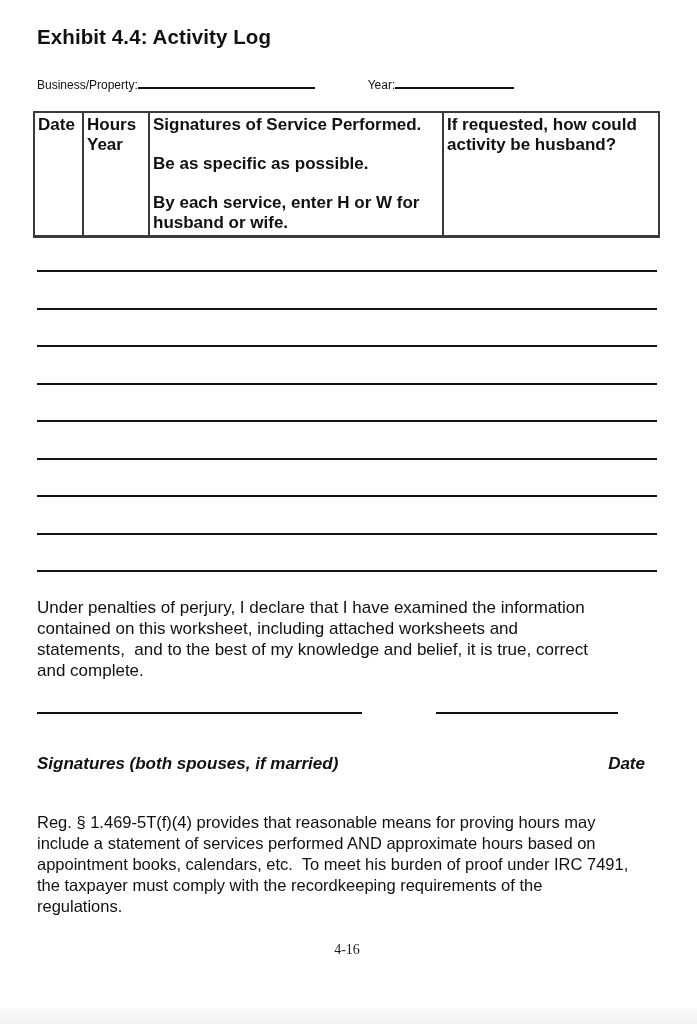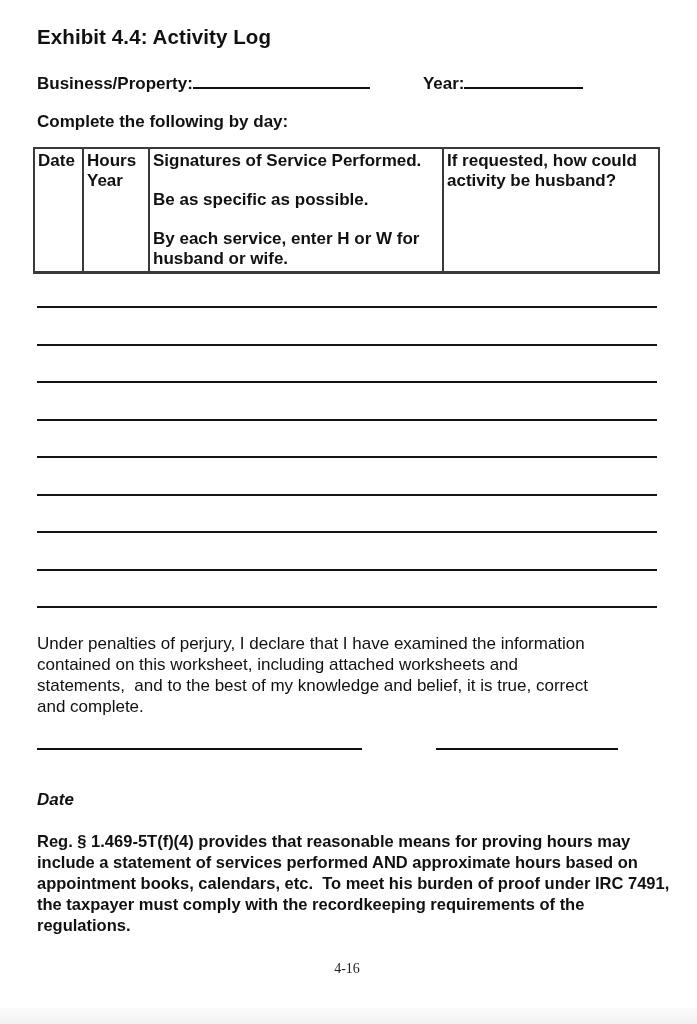--- a/index.html
+++ b/index.html
@@ -18,23 +18,23 @@
     padding: 25px 40px 14px 37px;
   }
   .title {
     font-size: 20.5px;
     line-height: 24px;
     font-weight: bold;
     letter-spacing: 0.1px;
   }
   .biz-row {
     margin-top: 23px;
-    font-size: 17px;
+    font-size: 12px;
     line-height: 21px;
-    font-weight: bold;
+    font-weight: normal;
     white-space: nowrap;
   }
   .blank {
     display: inline-block;
     border-bottom: 2px solid #111;
     height: 17px;
     vertical-align: baseline;
   }
   .blank.business { width: 177px; }
   .blank.year { width: 119px; }
@@ -94,23 +94,23 @@
     display: flex;
     justify-content: space-between;
     width: 620px;
     font-size: 17px;
     line-height: 21px;
     font-weight: bold;
     font-style: italic;
   }
   .sig-row .date-label { margin-right: 12px; }
   .reg {
-    margin-top: 21px;
+    margin-top: 38px;
     font-size: 16.5px;
-    font-weight: bold;
+    font-weight: normal;
   }
   .page-num {
     margin-top: 23px;
     width: 620px;
     text-align: center;
     font-family: "Liberation Serif", "DejaVu Serif", serif;
     font-size: 14px;
     line-height: 20px;
     color: #1c1c1c;
   }
@@ -125,21 +125,20 @@
 <body>
 
 <div class="page">
 
   <h1 class="title">Exhibit 4.4: Activity Log</h1>
 
   <div class="biz-row">
     <span>Business/Property:</span><span class="blank business"></span><span class="year-label">Year:</span><span class="blank year"></span>
   </div>
 
-  <p class="complete">Complete the following by day:</p>
 
   <table class="log-table">
     <colgroup>
       <col style="width:49px">
       <col style="width:66px">
       <col style="width:294px">
       <col style="width:216px">
     </colgroup>
     <tbody>
         <tr>
@@ -174,20 +173,21 @@
 contained on this worksheet, including attached worksheets and
 statements,  and to the best of my knowledge and belief, it is true, correct
 and complete.</p>
 
   <div class="sig-lines">
     <div class="sig-line spouses"></div>
     <div class="sig-line date"></div>
   </div>
 
   <div class="sig-row">
+    <span>Signatures (both spouses, if married)</span>
     <span class="date-label">Date</span>
   </div>
 
   <p class="para reg">Reg. § 1.469-5T(f)(4) provides that reasonable means for proving hours may
 include a statement of services performed AND approximate hours based on
 appointment books, calendars, etc.  To meet his burden of proof under IRC 7491,
 the taxpayer must comply with the recordkeeping requirements of the
 regulations.</p>
 
   <div class="page-num">4-16</div>

